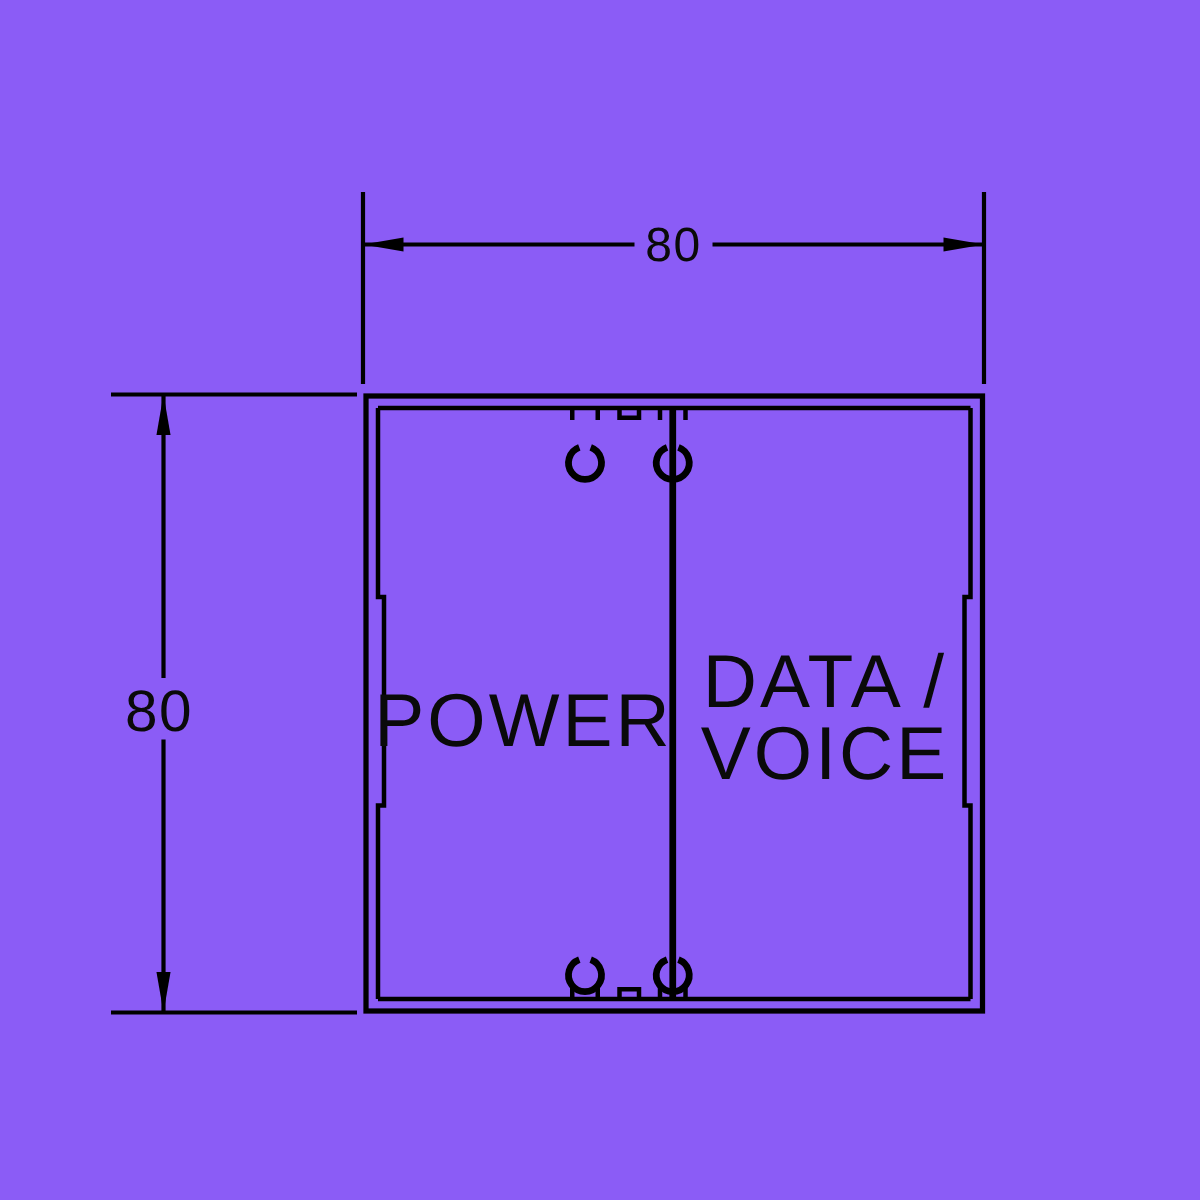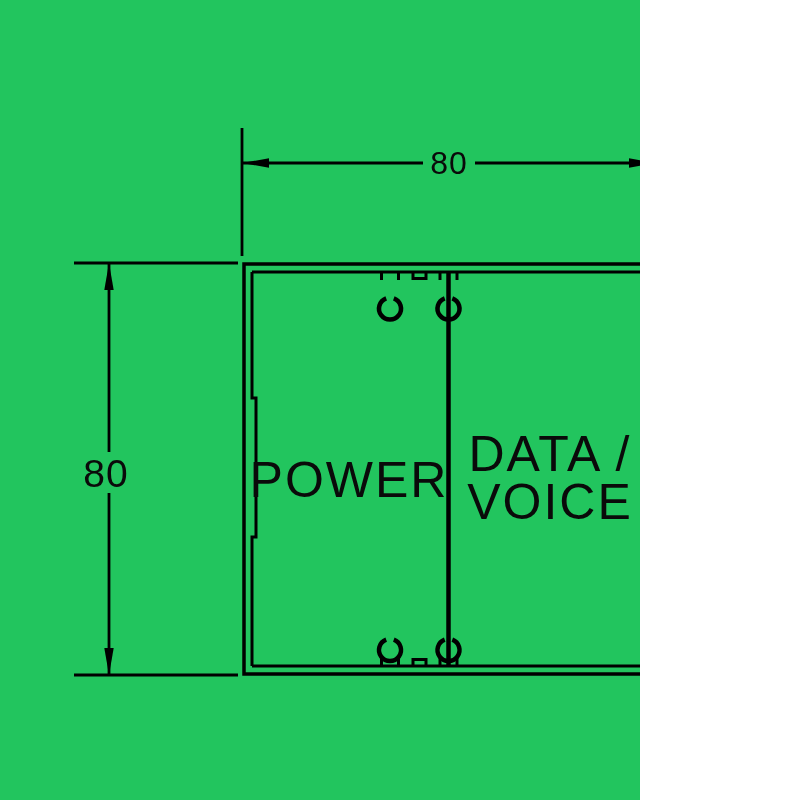--- a/index.html
+++ b/index.html
@@ -2,23 +2,23 @@
 <html><head>
 <meta charset="utf-8">
 <style>
   html, body {
     margin: 0;
     padding: 0;
     background: #ffffff;
   }
   .canvas {
     position: relative;
-    width: 640px;
+    width: 800px;
     height: 800px;
-    background: #22c55e;
+    background: #8b5cf6;
     overflow: hidden;
   }
   svg { display: block; }
 
   
   .stroke { stroke: #000000; fill: none; stroke-linecap: butt; }
   .w-dim   { stroke-width: 2.8; }
   .w-outer { stroke-width: 3.5; }
   .w-inner { stroke-width: 3; }
   .w-heavy { stroke-width: 4.5; }

